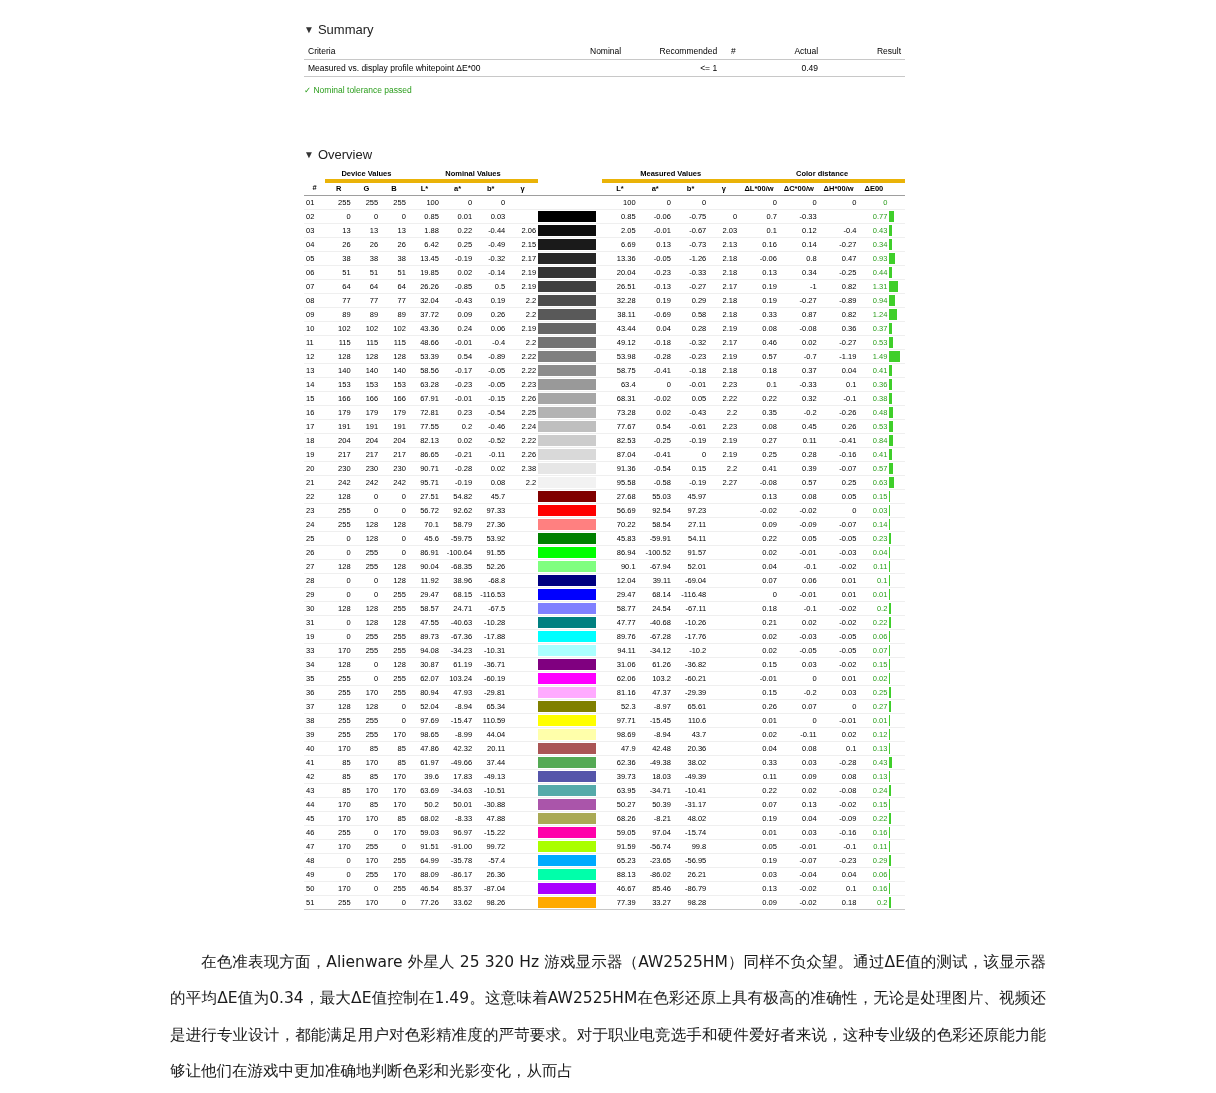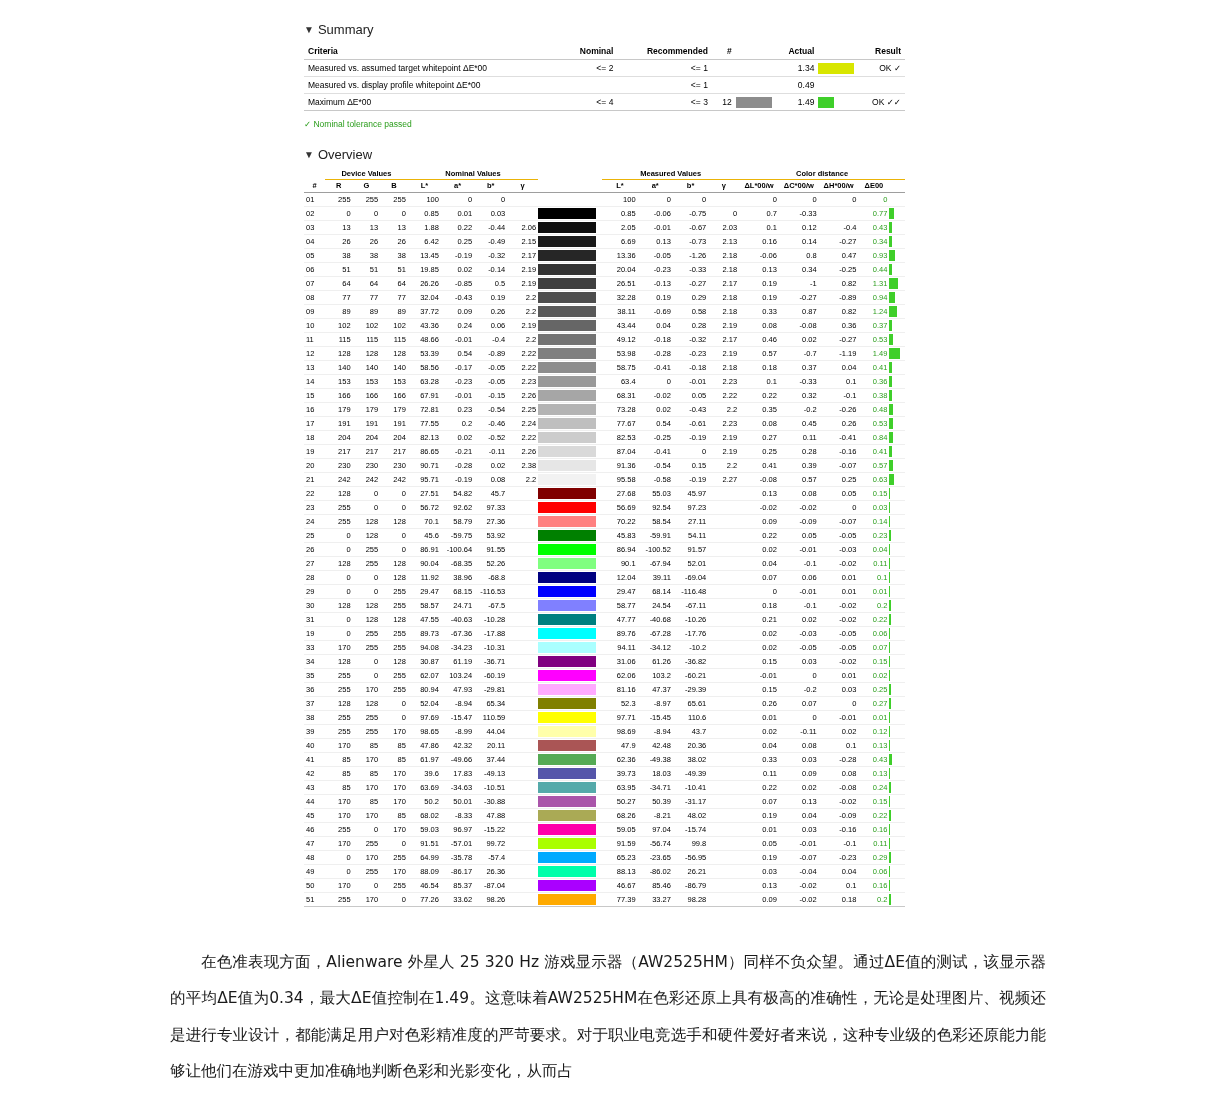--- a/index.html
+++ b/index.html
@@ -28,21 +28,21 @@
   #overview-section{position:absolute;left:304px;top:147px;width:600px;}
 
   
   table.sum{
     border-collapse:collapse;
     width:601px;
     margin-top:7px;
     font-size:8.5px;
   }
   table.sum th{
-    font-weight:bold;
+    font-weight:normal;
     font-size:8.5px;
     text-align:right;
     padding:2px 4px 3px 4px;
     border-bottom:1px solid #c8c8c8;
     color:#000;
     white-space:nowrap;
   }
   table.sum th.l{text-align:left;}
   table.sum td{
     padding:3px 4px;
@@ -75,21 +75,21 @@
   }
   table.ov th{
     font-weight:bold;
     font-size:7.5px;
     padding:1px 2px;
     text-align:center;
     color:#000;
     white-space:nowrap;
   }
   table.ov th.grp{
-    border-bottom:1px solid #eab308;
+    border-bottom:4px solid #eab308;
     padding-bottom:1px;
   }
   table.ov thead tr.sub th{
     border-bottom:1px solid #9e9e9e;
     padding-bottom:2px;
   }
   table.ov td{
     padding:1px 2px;
     text-align:right;
     border-bottom:1px solid #efefef;
@@ -157,66 +157,32 @@
           <th>Recommended</th>
           <th>#</th>
           <th></th>
           <th>Actual</th>
           <th></th>
           <th>Result</th>
         </tr>
       </thead>
       <tbody id="summary-body">
           <tr>
-            <td class="l">Measured vs. assumed target whitepoint ΔE*00</td>
-            <td>&lt;= 2</td>
-            <td>&lt;= 1</td>
-            <td></td>
-            <td class="bar-cell">
-              <span class="barwrap"></span>
-            </td>
-            <td class="actual-val">1.34</td>
-            <td class="bar-cell">
-              <span class="barwrap">
-                <span class="graybar" style="width: 36px; background: rgb(216, 230, 0); left: 0px; right: auto;"></span>
-              </span>
-            </td>
-            <td class="result-ok">OK ✓</td>
-          </tr>
-          <tr>
             <td class="l">Measured vs. display profile whitepoint ΔE*00</td>
             <td></td>
             <td>&lt;= 1</td>
             <td></td>
             <td class="bar-cell">
               <span class="barwrap"></span>
             </td>
             <td class="actual-val">0.49</td>
             <td class="bar-cell">
               <span class="barwrap"></span>
             </td>
             <td class="result-ok"></td>
-          </tr>
-          <tr>
-            <td class="l">Maximum ΔE*00</td>
-            <td>&lt;= 4</td>
-            <td>&lt;= 3</td>
-            <td>12</td>
-            <td class="bar-cell">
-              <span class="barwrap">
-                <span class="graybar" style="width: 36px;"></span>
-              </span>
-            </td>
-            <td class="actual-val">1.49</td>
-            <td class="bar-cell">
-              <span class="barwrap">
-                <span class="graybar" style="width: 16px; background: rgb(63, 207, 42); left: 0px; right: auto;"></span>
-              </span>
-            </td>
-            <td class="result-ok">OK ✓✓</td>
           </tr>
         </tbody>
     </table>
 
     <div class="notice">✓ Nominal tolerance passed</div>
   </div>
 
   <div id="overview-section">
     <div class="section-head">
       <span class="tri">▼</span>
@@ -1378,21 +1344,21 @@
             <td class="bar">
               <span class="debar" style="width: 1px;"></span>
             </td>
           </tr>
           <tr>
             <td class="idx">47</td>
             <td>170</td>
             <td>255</td>
             <td>0</td>
             <td>91.51</td>
-            <td>-57.01</td>
+            <td>-91.00</td>
             <td>99.72</td>
             <td></td>
             <td class="sw">
               <span class="swatch" style="background: rgb(170, 255, 0);"></span>
             </td>
             <td>91.59</td>
             <td>-56.74</td>
             <td>99.8</td>
             <td></td>
             <td>0.05</td>

